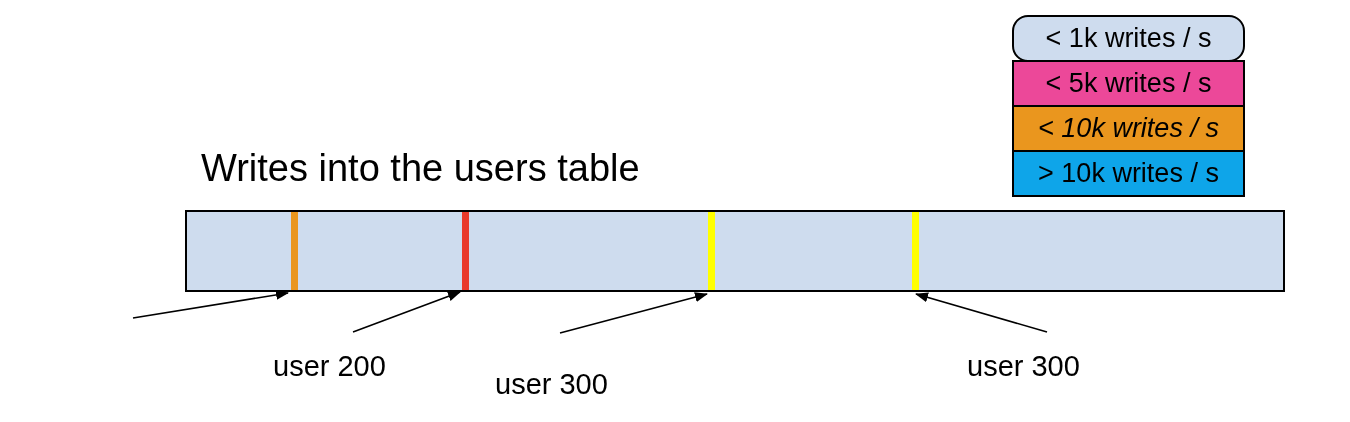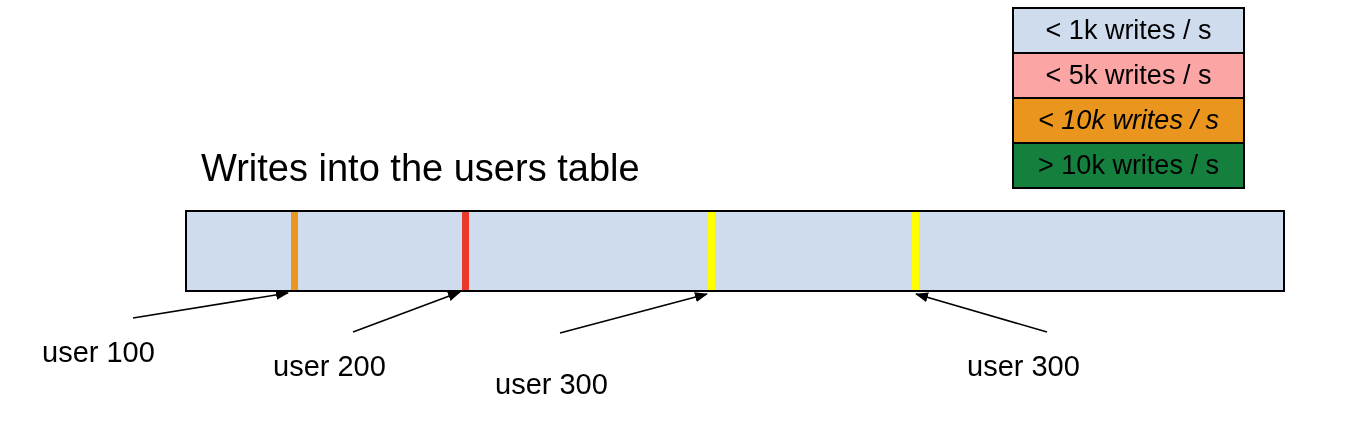--- a/index.html
+++ b/index.html
@@ -30,21 +30,21 @@
     box-sizing: border-box;
     width: 233px;
     height: 47px;
     margin-top: -2px;
     border: 2px solid #000000;
     font-size: 27px;
     line-height: 43px;
     text-align: center;
     white-space: nowrap;
   }
-  .legend-row:first-child { margin-top: 0; }
+  .legend-row:first-child { margin-top: 8px; border-radius: 16px; }
   .bar {
     position: absolute;
     box-sizing: border-box;
     left: 185px;
     top: 210px;
     width: 1100px;
     height: 82px;
     border: 2px solid #000000;
   }
   .stripe {
@@ -68,23 +68,23 @@
 </style>
 </head>
 <body>
 
 <div class="canvas">
 
   <div class="title">Writes into the users table</div>
 
   <div class="legend">
     <div class="legend-row" style="background-color: rgb(206, 220, 238);">&lt; 1k writes / s</div>
-    <div class="legend-row" style="background-color: #fca5a5;">&lt; 5k writes / s</div>
+    <div class="legend-row" style="background-color: #ec4899;">&lt; 5k writes / s</div>
     <div class="legend-row" style="background-color: rgb(234, 150, 30); font-style: italic;">&lt; 10k writes / s</div>
-    <div class="legend-row" style="background-color: #15803d;">&gt; 10k writes / s</div>
+    <div class="legend-row" style="background-color: #0ea5e9;">&gt; 10k writes / s</div>
   </div>
 
   <div class="bar" style="background-color: rgb(206, 220, 238);">
     <div class="stripe" style="left: 104px; background-color: rgb(234, 150, 30);"></div>
     <div class="stripe" style="left: 275px; background-color: rgb(233, 57, 43);"></div>
     <div class="stripe" style="left: 521px; background-color: rgb(255, 255, 0);"></div>
     <div class="stripe" style="left: 725px; background-color: rgb(255, 255, 0);"></div>
   </div>
 
   <svg class="arrows" width="1350" height="422" viewBox="0 0 1350 422">
@@ -92,18 +92,17 @@
       <marker id="ah" markerUnits="userSpaceOnUse" markerWidth="14" markerHeight="12" refX="12" refY="5" orient="auto">
         <path d="M0,0 L13,5 L0,10 z" fill="#000000"></path>
       </marker>
     </defs>
     <line x1="133" y1="318" x2="288" y2="293" stroke="#000000" stroke-width="1.6" marker-end="url(#ah)"></line>
     <line x1="353" y1="332" x2="460" y2="292" stroke="#000000" stroke-width="1.6" marker-end="url(#ah)"></line>
     <line x1="560" y1="333" x2="707" y2="294" stroke="#000000" stroke-width="1.6" marker-end="url(#ah)"></line>
     <line x1="1047" y1="332" x2="916" y2="294" stroke="#000000" stroke-width="1.6" marker-end="url(#ah)"></line>
   </svg>
 
-  <div class="user-label" style="left:42px;  top:338px">user 100</div>
   <div class="user-label" style="left:273px; top:352px">user 200</div>
   <div class="user-label" style="left:495px; top:370px">user 300</div>
   <div class="user-label" style="left:967px; top:352px">user 300</div>
 
 </div>
 
 </body></html>

